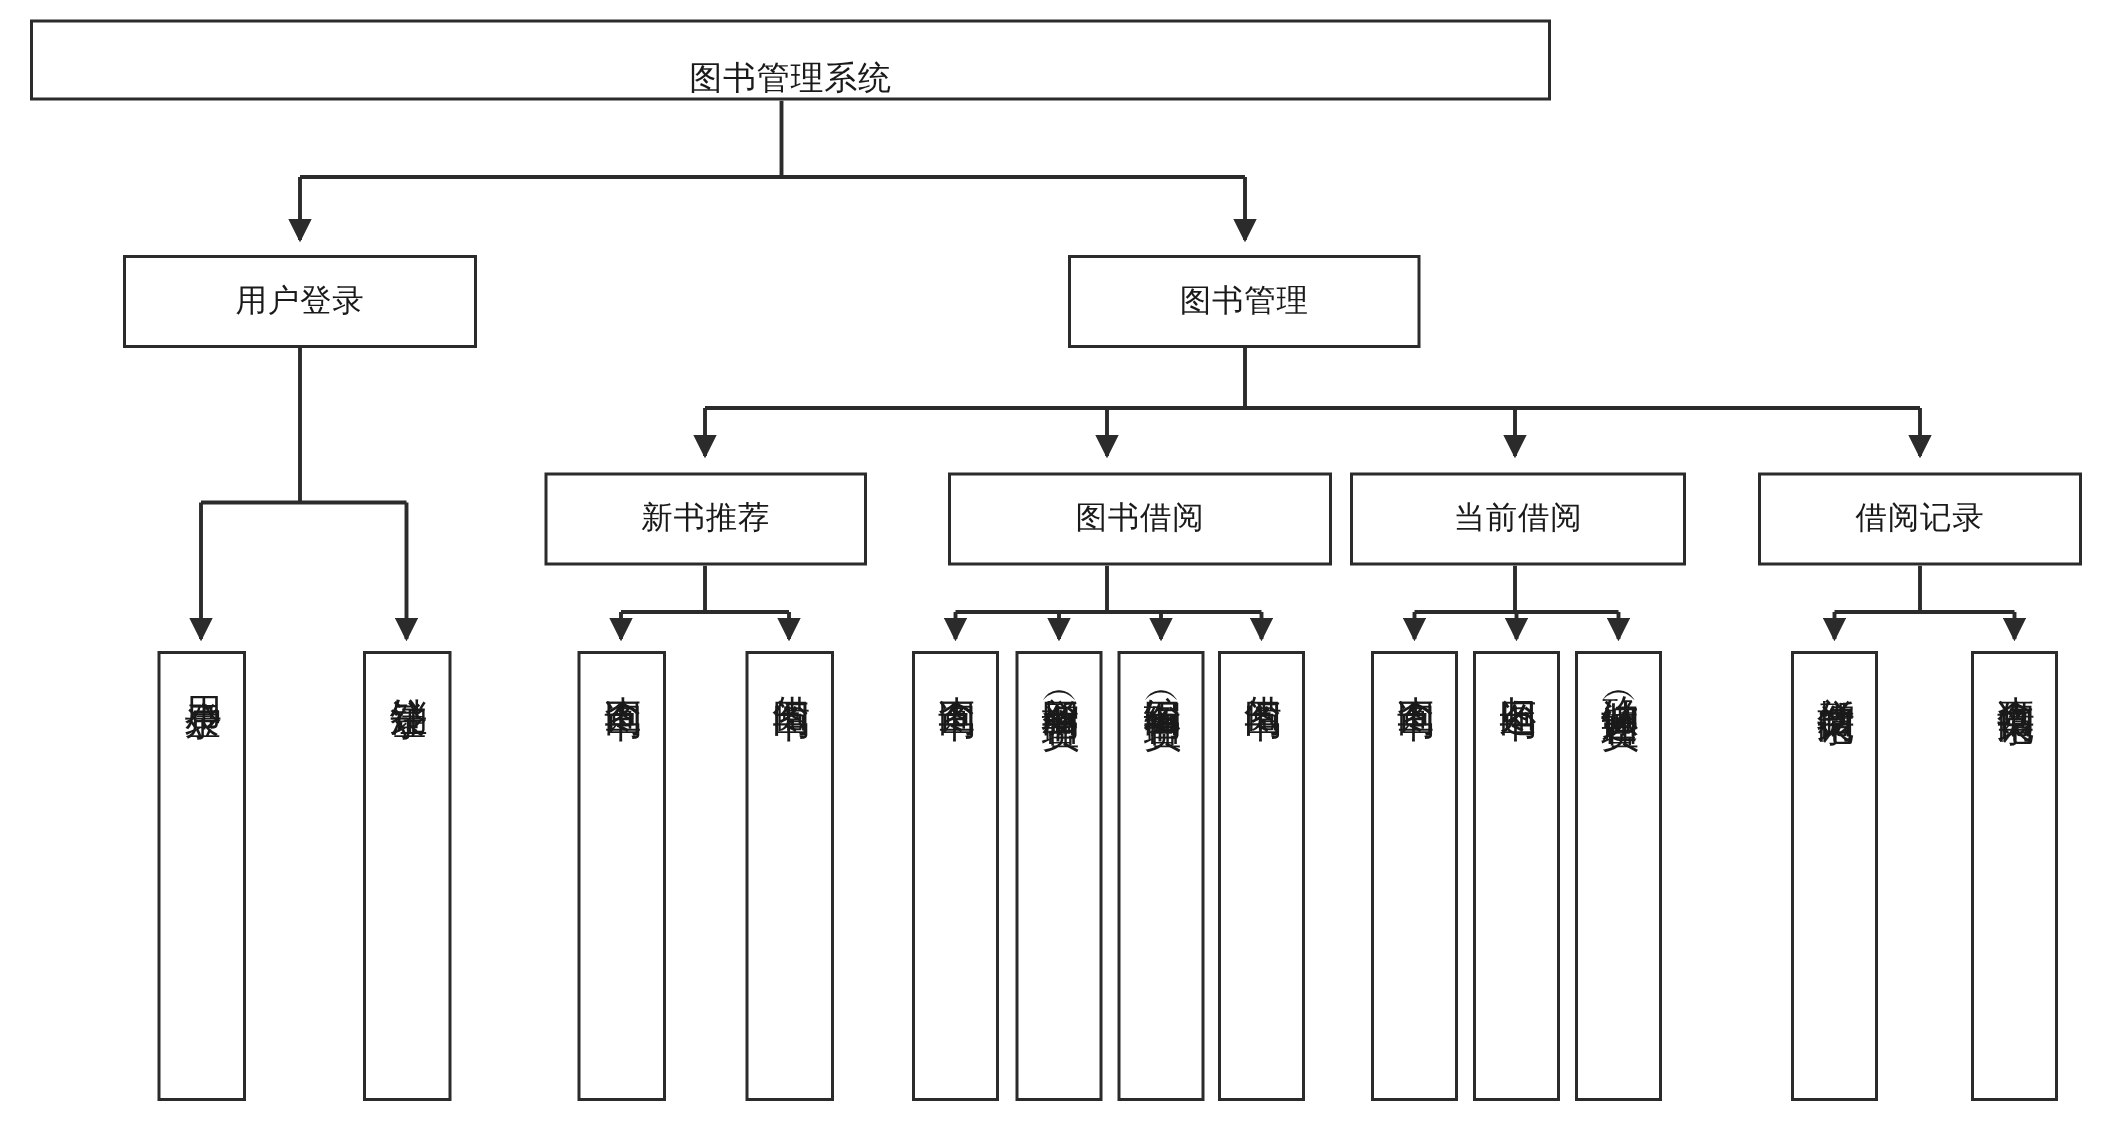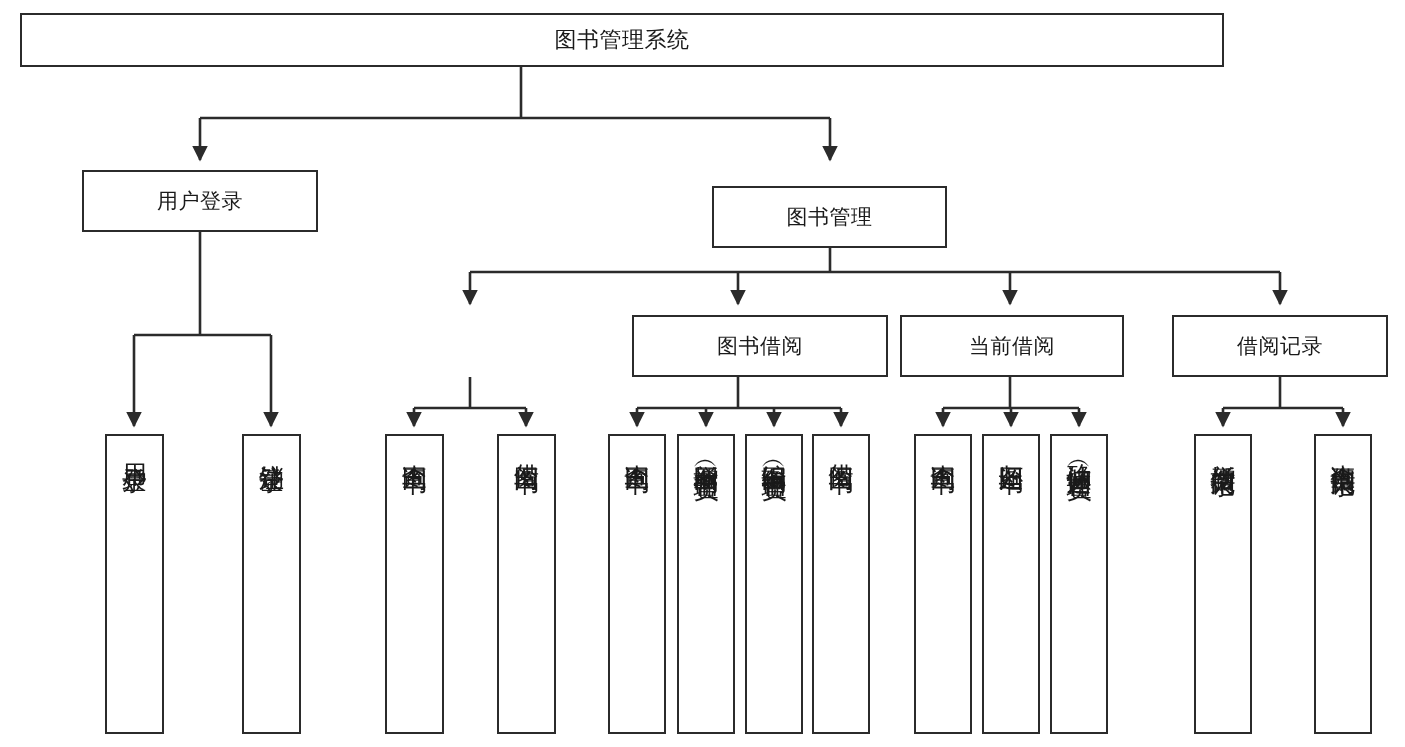--- a/index.html
+++ b/index.html
@@ -123,31 +123,34 @@
       <path d="M 1011 408 L 1011 426" marker-end="url(#arrow)"></path>
       <path d="M 1079 408 L 1079 426" marker-end="url(#arrow)"></path>
 
       <path d="M 1280 377 L 1280 408"></path>
       <path d="M 1223 408 L 1343 408"></path>
       <path d="M 1223 408 L 1223 426" marker-end="url(#arrow)"></path>
       <path d="M 1343 408 L 1343 426" marker-end="url(#arrow)"></path>
     </g>
   </svg>
 
-  <div class="node horiz root" style="left:20px; top:13px; width:1204px; height:54px;">
+  <div class="node horiz root" style="left:20px; top:13px; width:1014px; height:54px;align-items:flex-end;">
     <span class="label">图书管理系统</span>
   </div>
 
   <div class="node horiz" style="left:82px; top:170px; width:236px; height:62px;">
     <span class="label">用户登录</span>
   </div>
-  <div class="node horiz" style="left:712px; top:186px; width:235px; height:62px;">
+  <div class="node horiz" style="left:712px; top:170px; width:235px; height:62px;">
     <span class="label">图书管理</span>
   </div>
 
+  <div class="node horiz" style="left:363px; top:315px; width:215px; height:62px;">
+    <span class="label">新书推荐</span>
+  </div>
   <div class="node horiz" style="left:632px; top:315px; width:256px; height:62px;">
     <span class="label">图书借阅</span>
   </div>
   <div class="node horiz" style="left:900px; top:315px; width:224px; height:62px;">
     <span class="label">当前借阅</span>
   </div>
   <div class="node horiz" style="left:1172px; top:315px; width:216px; height:62px;">
     <span class="label">借阅记录</span>
   </div>
 

